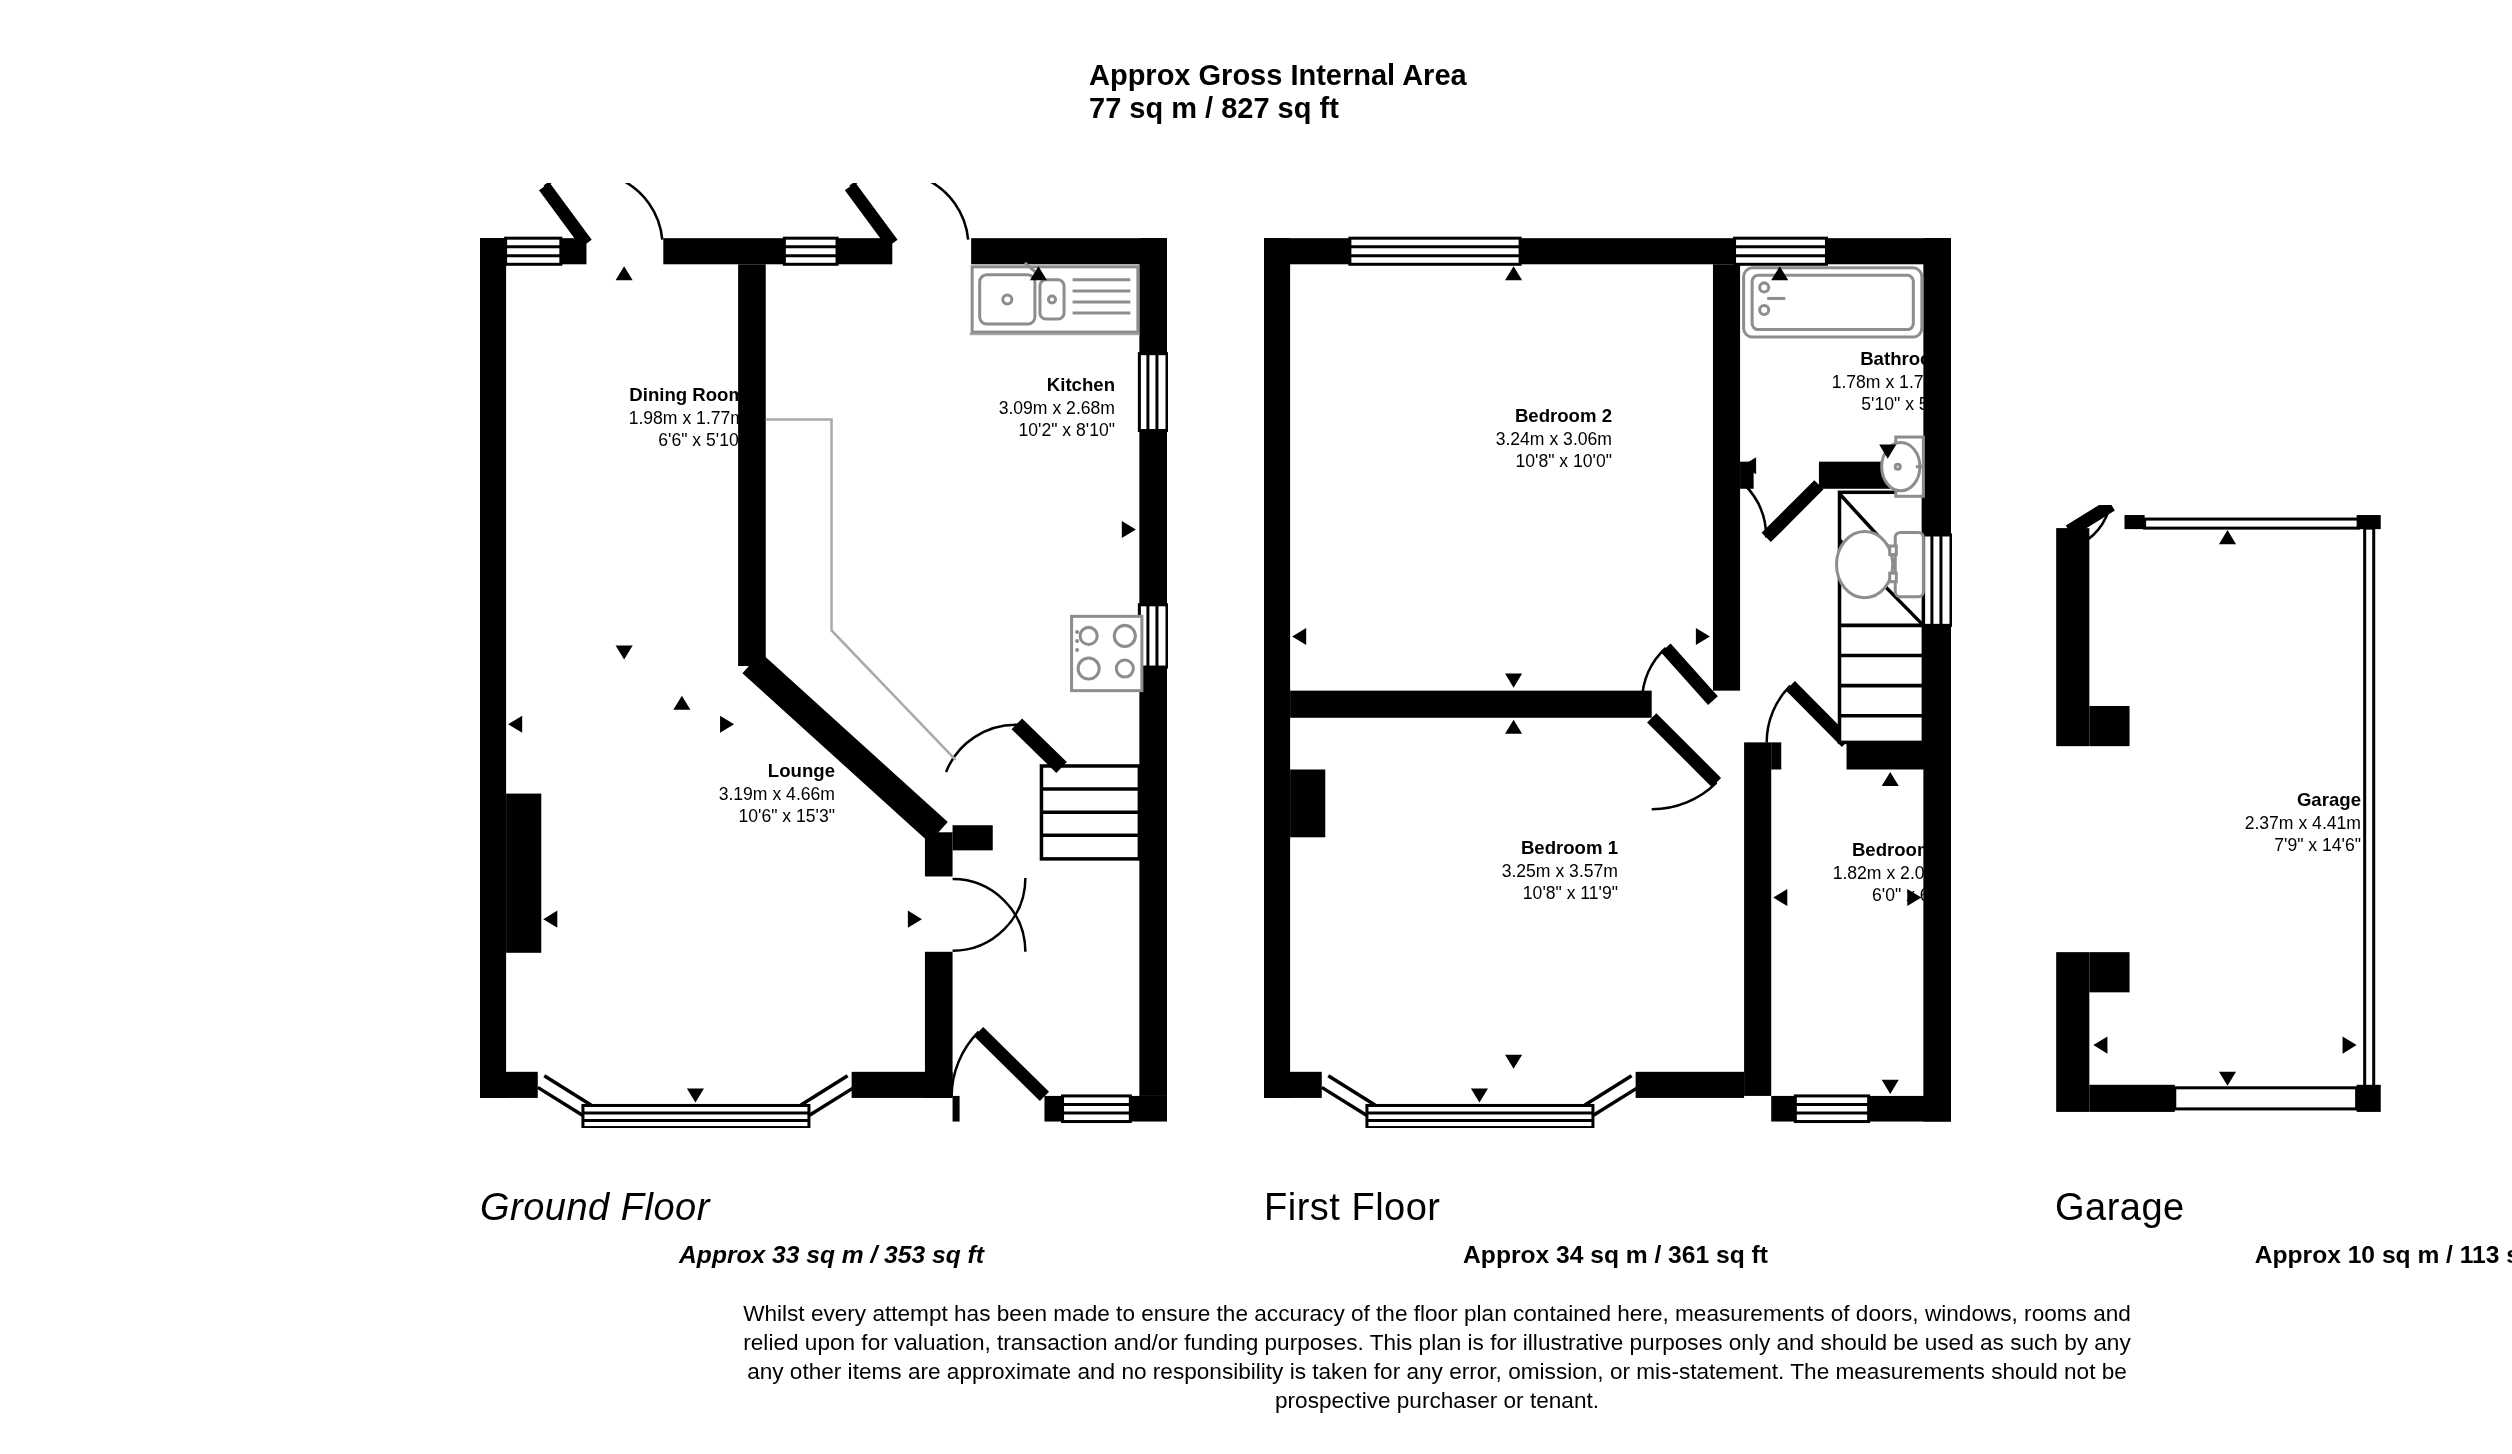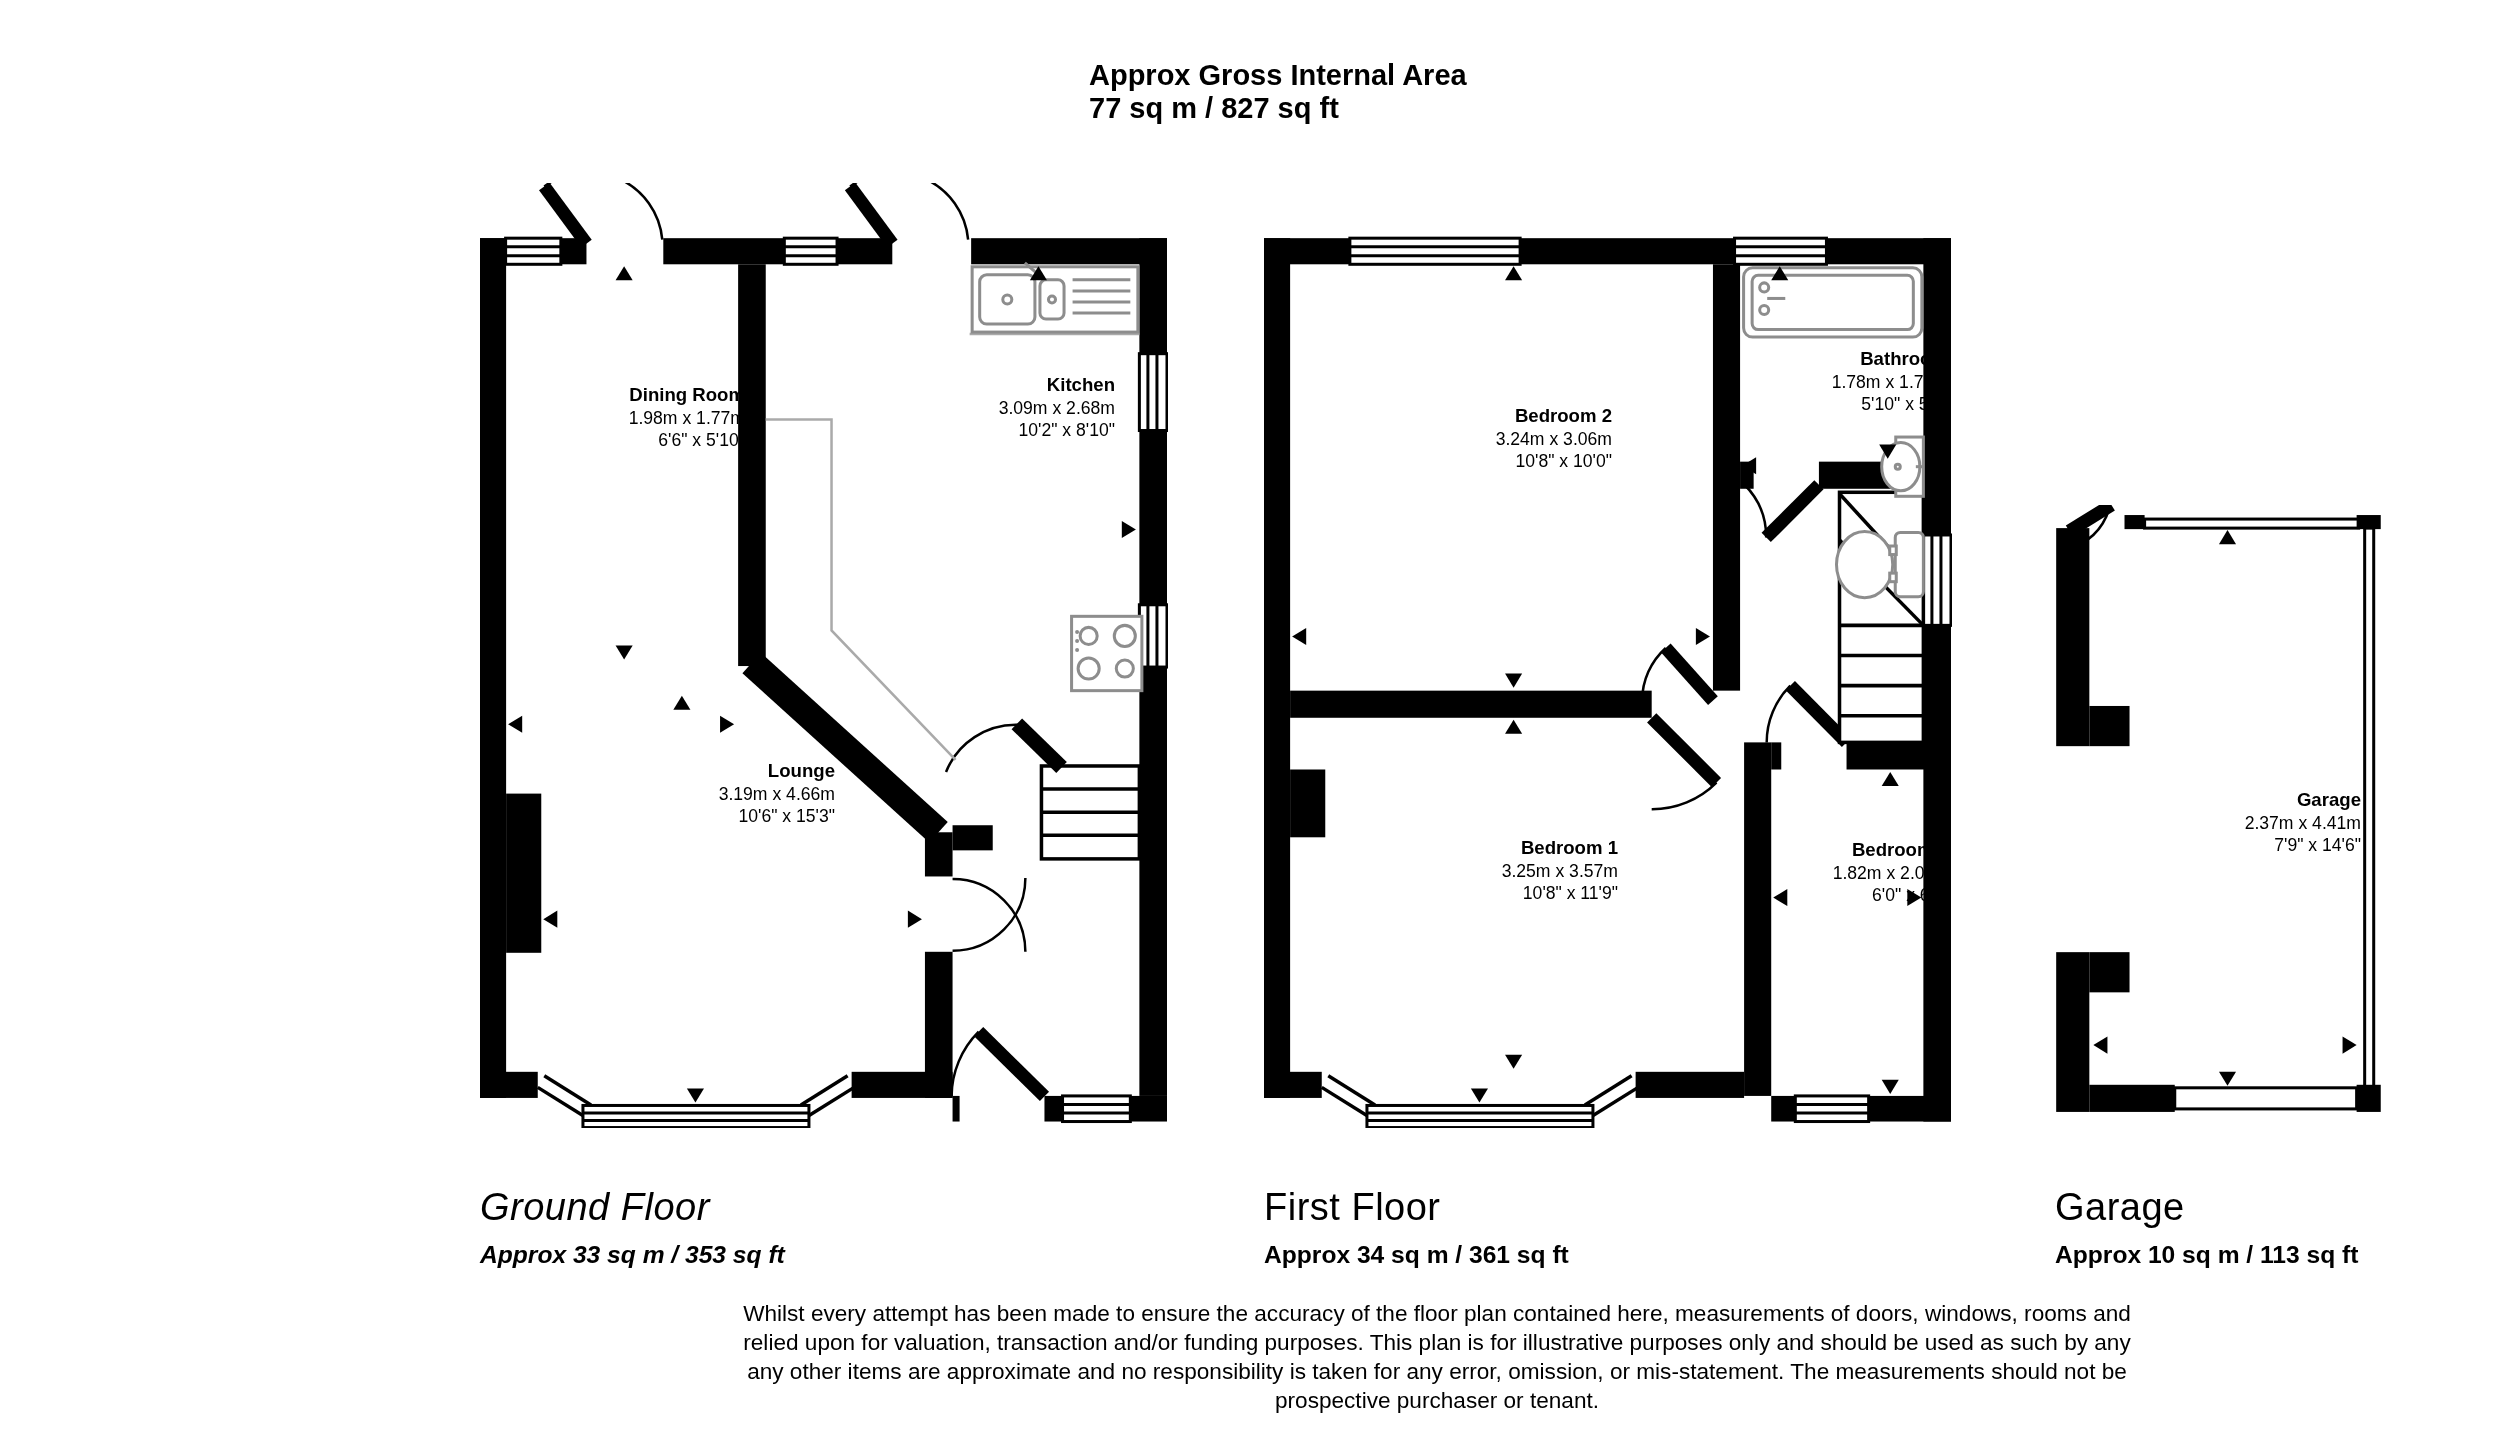--- a/index.html
+++ b/index.html
@@ -9,21 +9,21 @@
   
   .header{left:1089px;top:59px;width:603px;text-align:left;}
   .header .t1{font-size:29px;font-weight:bold;line-height:33px;}
   .header .t2{font-size:29px;font-weight:bold;line-height:33px;}
   
   .room-label{text-align:right;width:251px;}
   .room-label .rn{font-size:18.6px;font-weight:bold;line-height:22.6px;}
   .room-label .rd{font-size:17.6px;font-weight:normal;line-height:22px;}
   
   .caption .fn{font-size:38px;font-weight:normal;line-height:42px;letter-spacing:0.5px;}
-  .caption .fa{font-size:24.6px;font-weight:bold;margin-top:13px;}
+  .caption .fa{font-size:24.6px;font-weight:bold;margin-top:13px;text-align:center;}
   
   .disclaimer{left:633px;top:1299px;width:1608px;text-align:center;}
   .disclaimer .dl{display:block;font-size:22.6px;line-height:29px;font-weight:normal;}
   
   svg .wall{fill:#000000;}
   svg .win{fill:#ffffff;stroke:#000000;stroke-width:6;}
   svg .wline{stroke:#000000;stroke-width:6;}
   svg .leaf{stroke:#000000;stroke-width:26;stroke-linecap:butt;}
   svg .arc{fill:none;stroke:#000000;stroke-width:5;}
   svg .thinw{fill:#ffffff;stroke:#000000;stroke-width:6;}

